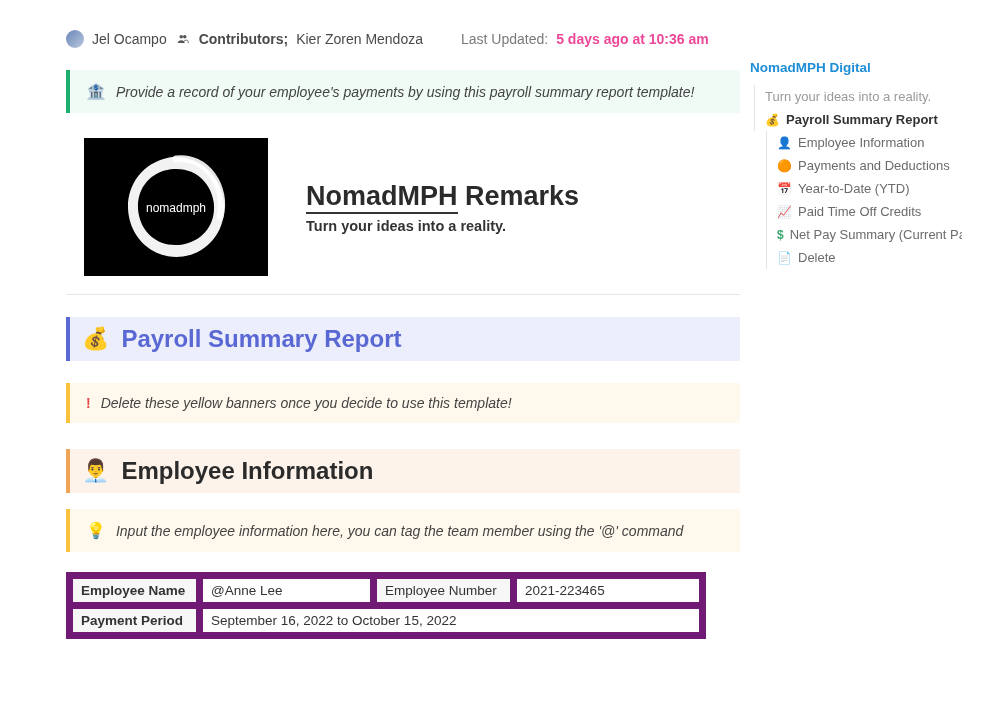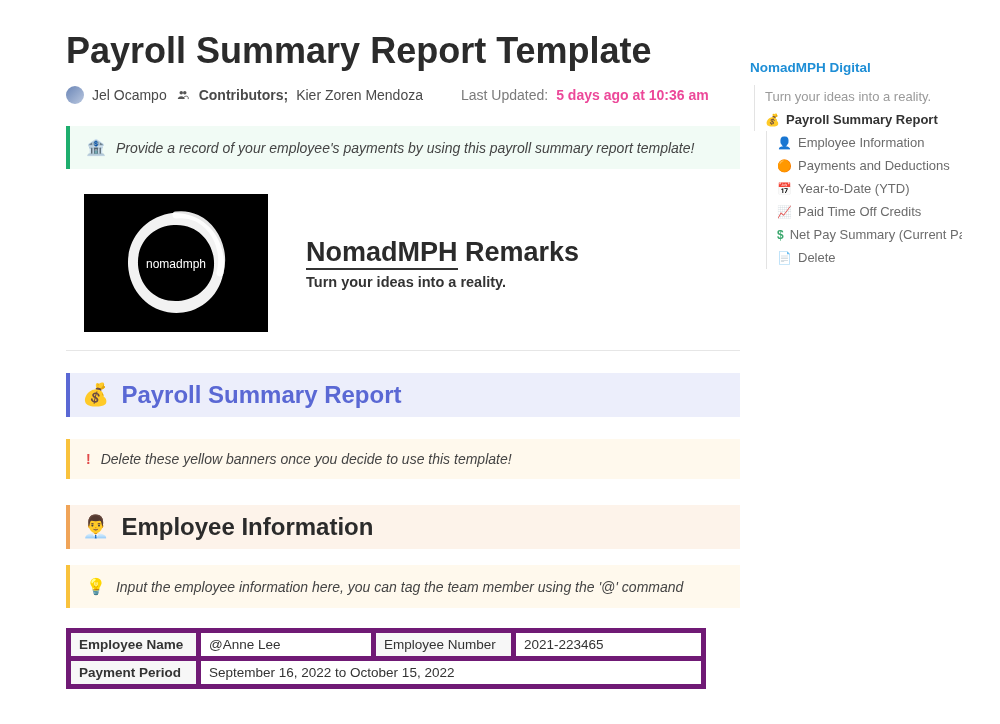--- a/index.html
+++ b/index.html
@@ -84,21 +84,21 @@
   .sh-orange { background:#fdf3ea; border-left:4px solid #f0a458; margin-top:26px;}
   .sh-orange h2 { color:#2b2b2b; }
 
   .emp-table {
     border-collapse: collapse;
     width: 640px;
     margin-top: 20px;
     font-size: 13.5px;
   }
   .emp-table td {
-    border: 5px solid #701a75;
+    border: 7px solid #701a75;
     padding: 4px 8px;
   }
   .emp-table td.lbl { font-weight:700; background:#f7f7f7; width:130px;}
   .emp-table td.lbl2 { font-weight:400; background:#f7f7f7; width:140px;}
 
   
   .sidebar {
     width: 232px;
     padding: 60px 10px 0 10px;
     font-size: 13px;
@@ -109,21 +109,20 @@
   .sidebar li .ico { width:15px; text-align:center; font-size:12px;}
   .sidebar li.active { color:#333; font-weight:600; }
   .sidebar li.tagline { color:#9a9a9a; }
   .sidebar ul.sub { margin-left:16px; }
 </style>
 </head>
 <body>
 
 <div class="main">
 
-  <h1 class="page-title">Payroll Summary Report Template</h1>
 
   <div class="meta-row">
     <span class="avatar-sm"></span>
     <span>Jel Ocampo</span>
     <span class="contrib-icon">
       <svg viewBox="0 0 24 24" width="14" height="14" fill="#555">
           <circle cx="9" cy="8" r="3"></circle>
           <circle cx="15" cy="8" r="3"></circle>
           <path d="M3 19c0-3 3-5 6-5s6 2 6 5"></path>
           <path d="M12 19c0-3 3-5 6-5s3 2 3 5" fill="none" stroke="#555" stroke-width="1.5"></path>

